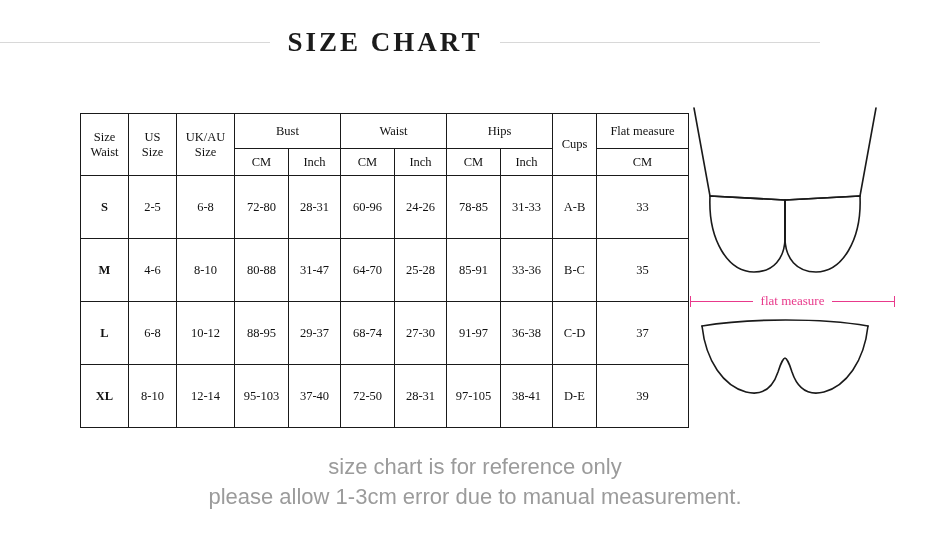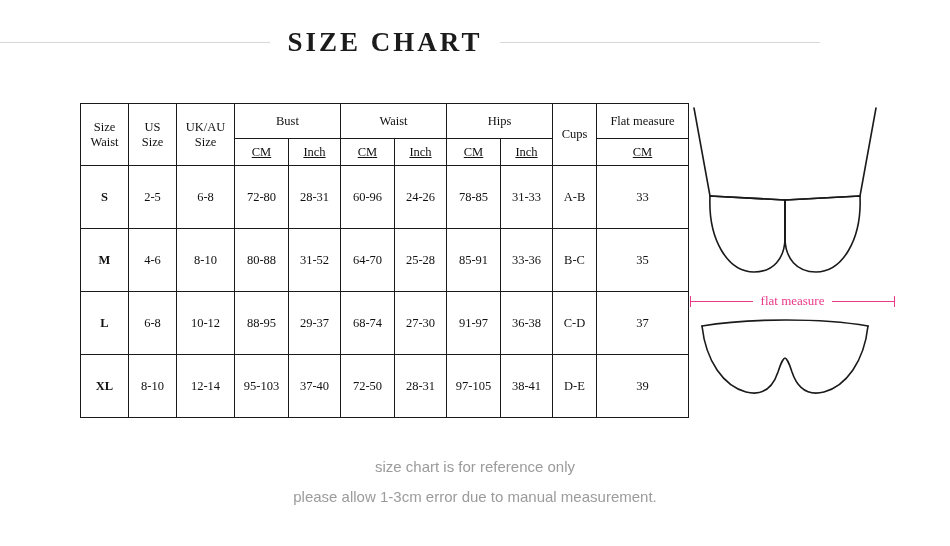--- a/index.html
+++ b/index.html
@@ -41,21 +41,21 @@
     font-size: 27px;
     letter-spacing: 3px;
     color: #1b1b1b;
     white-space: nowrap;
   }
 
   
   .table-wrap {
     position: absolute;
     left: 80px;
-    top: 103px;
+    top: 113px;
     width: 560px;
   }
   table.size-table {
     border-collapse: collapse;
     width: 560px;
     table-layout: fixed;
     font-family: "Liberation Serif", serif;
   }
   table.size-table td,
   table.size-table th {
@@ -69,21 +69,20 @@
   }
   .hdr-main th {
     font-weight: bold;
     font-size: 12.5px;
     height: 34px;
   }
   .hdr-sub th {
     font-weight: bold;
     font-size: 12.5px;
     height: 26px;
-    text-decoration: underline;
   }
   tbody tr {
     height: 63px;
   }
   tbody td.rowlabel {
     font-weight: bold;
   }
   .hdr-main th.size-chart-cell {
     line-height: 1.15;
   }
@@ -138,21 +137,21 @@
 
   
   .notes {
     position: absolute;
     left: 0;
     top: 452px;
     width: 950px;
     text-align: center;
     font-family: "Liberation Sans", sans-serif;
     color: #9b9b9b;
-    font-size: 15px;
+    font-size: 22px;
     line-height: 30px;
   }
 </style>
 </head>
 <body>
 
 <div class="title-row">
   <div class="title-rule left"></div>
   <div class="title-text">SIZE CHART</div>
   <div class="title-rule right"></div>
@@ -215,21 +214,21 @@
         <td>78-85</td>
         <td>31-33</td>
         <td>A-B</td>
         <td>33</td>
       </tr>
       <tr>
         <td class="rowlabel">M</td>
         <td>4-6</td>
         <td>8-10</td>
         <td>80-88</td>
-        <td>31-52</td>
+        <td>31-47</td>
         <td>64-70</td>
         <td>25-28</td>
         <td>85-91</td>
         <td>33-36</td>
         <td>B-C</td>
         <td>35</td>
       </tr>
       <tr>
         <td class="rowlabel">L</td>
         <td>6-8</td>

